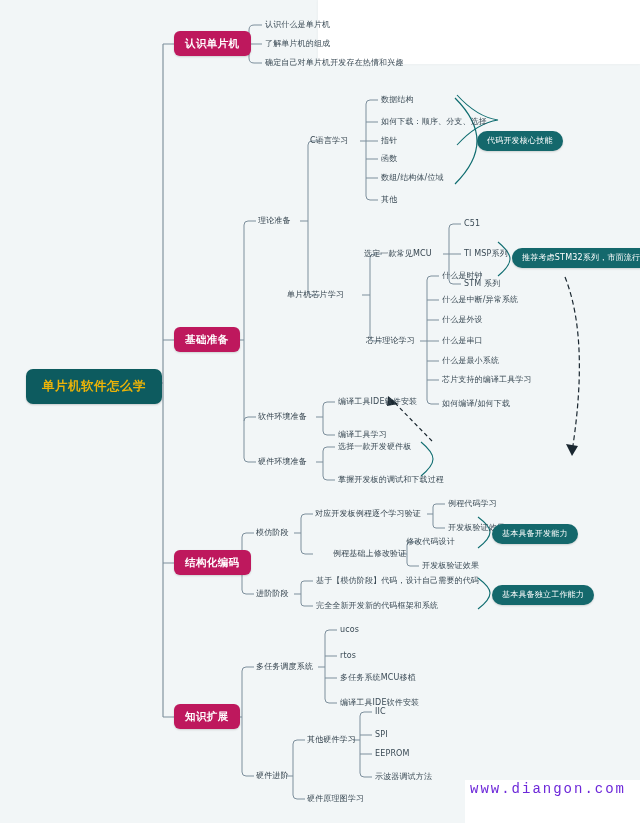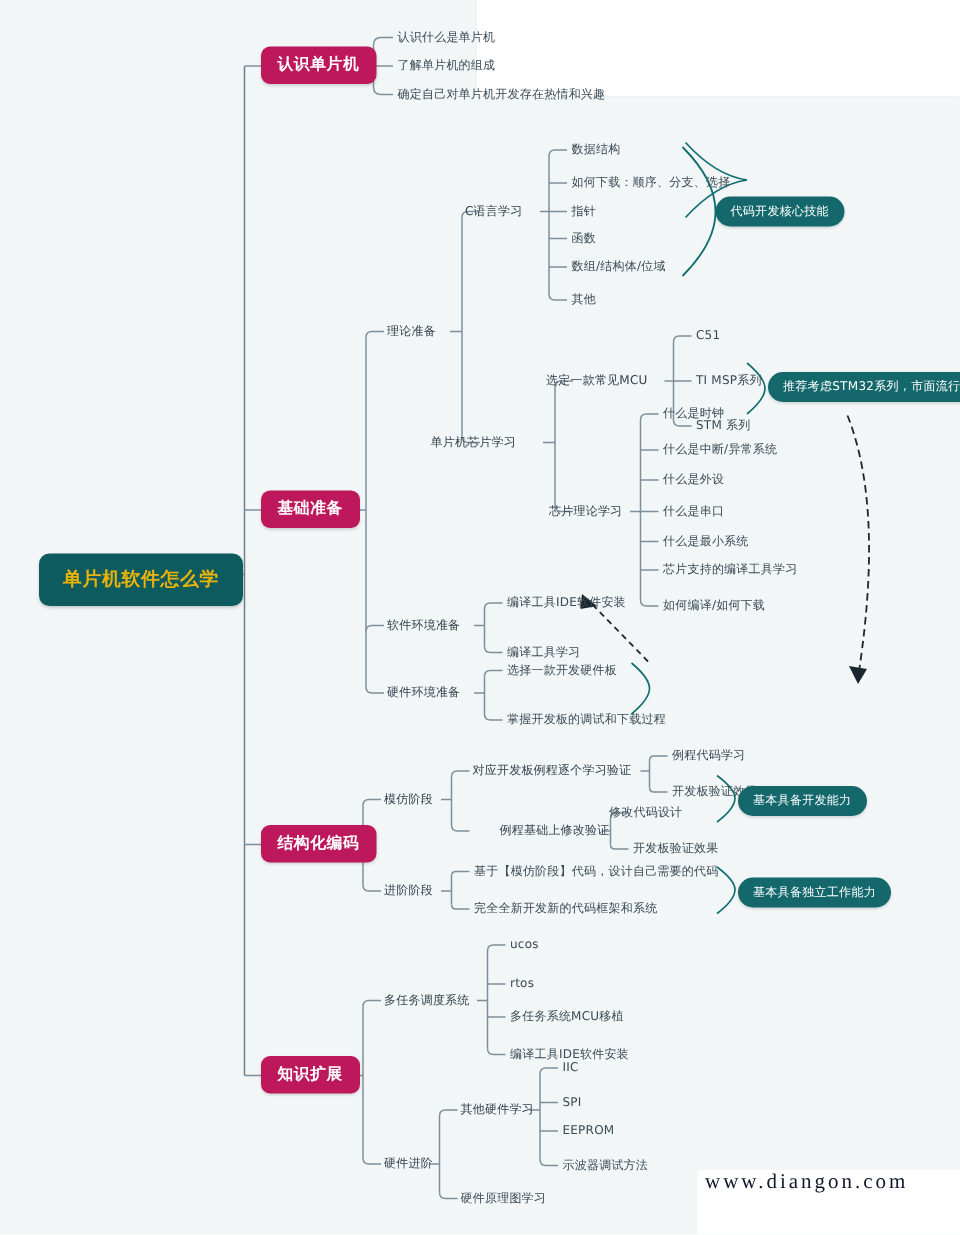--- a/index.html
+++ b/index.html
@@ -62,22 +62,22 @@
   
   .leaf {
     color: #3a4a55;
     font-size: 8px;
     letter-spacing: 0.15px;
   }
   .leaf.l2 { color: #33424d; }
   
   .watermark {
     position: absolute;
-    color: #0f172a;
-    font-family: Liberation Serif, serif;
+    color: #6d28d9;
+    font-family: Liberation Mono, monospace;
     font-size: 14px;
     letter-spacing: 2px;
     text-align: right;
   }
   
   .occluder {
     position: absolute;
     background: #ffffff;
   }
   .occluder.shadowed {

